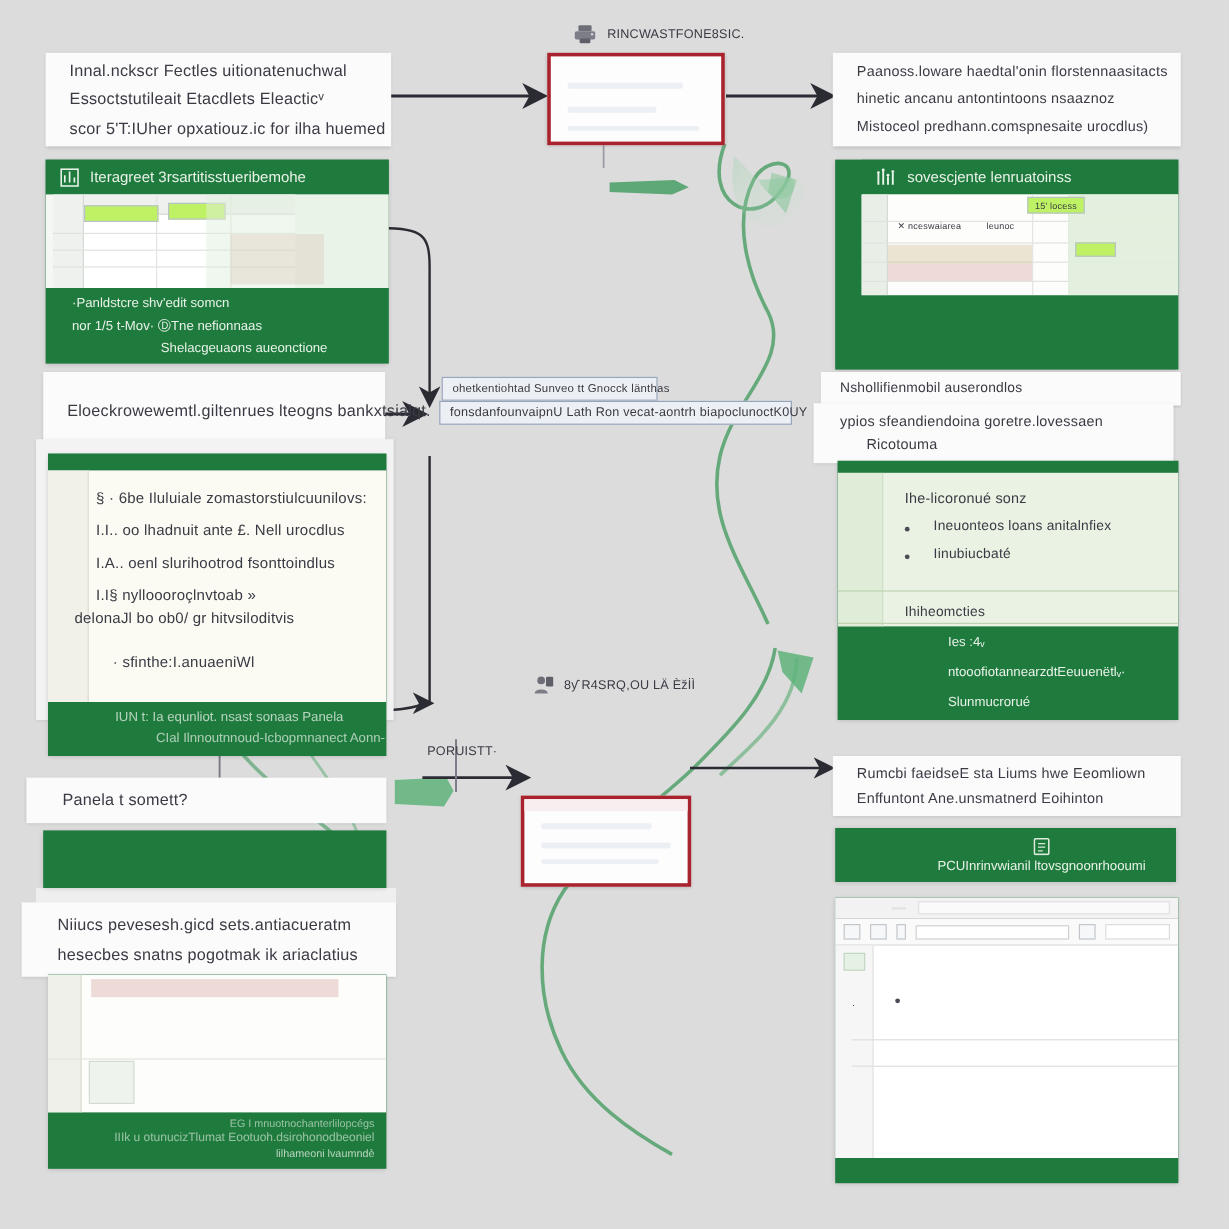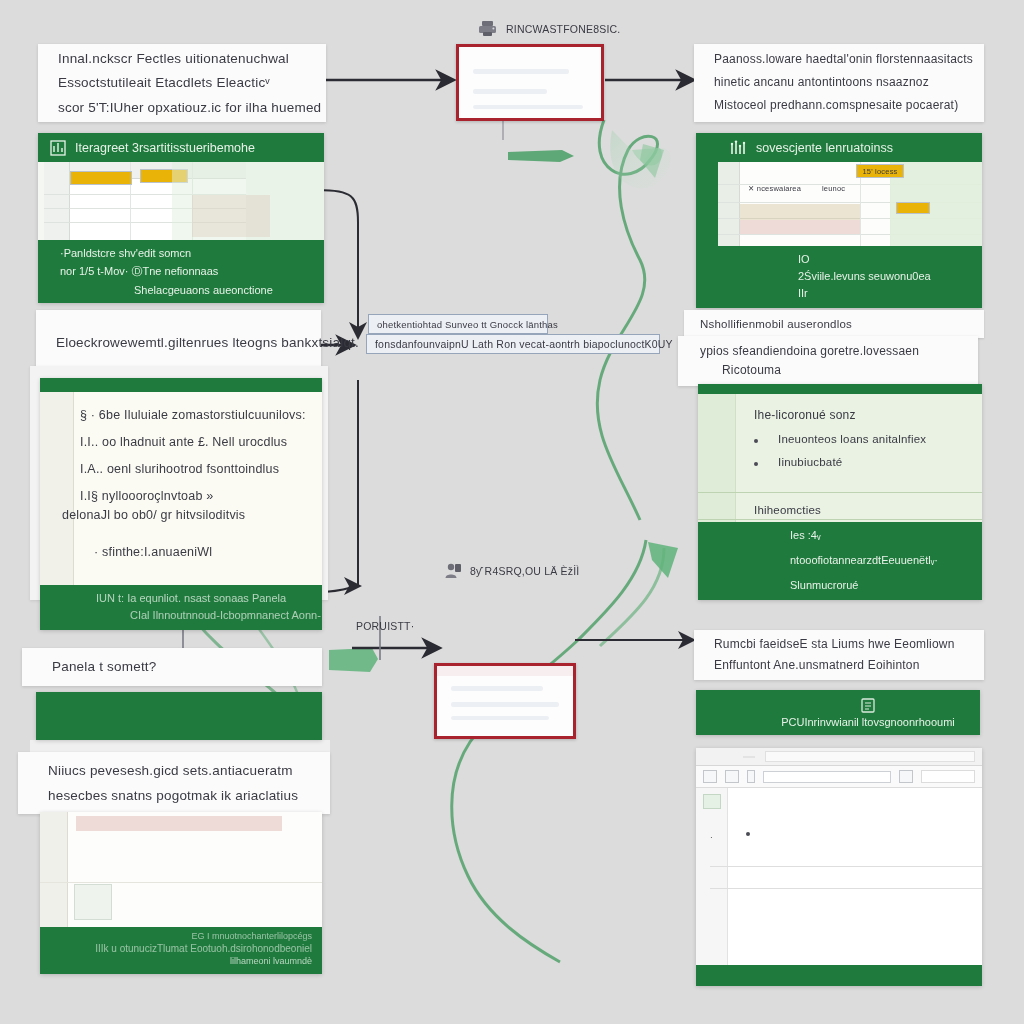--- a/index.html
+++ b/index.html
@@ -54,21 +54,21 @@
 
   
   .sheet { position: absolute; inset: 0; background: #ffffff; }
   .sheet .rowline { position: absolute; left: 0; right: 0; height: 1px; background: #dfe3df; }
   .sheet .colline { position: absolute; top: 0; bottom: 0; width: 1px; background: #e2e6e2; }
   .sheet .gutter { position: absolute; top:0; bottom:0; left:0; width: 26px; background: #eef1ee; border-right: 1px solid #d6dad6; }
   .sheet .hdrrow { position: absolute; left: 26px; right: 0; top: 0; height: 17px; background: #eef1ee; border-bottom: 1px solid #d6dad6; }
   .tint-beige { position:absolute; background: rgba(205,186,145,.38); }
   .tint-rose  { position:absolute; background: rgba(208,150,145,.34); }
   .tint-mint  { position:absolute; background: rgba(225,238,220,.9); }
-  .cellbox { position:absolute; background:#eab308; border:1px solid #b9c2cc; }
+  .cellbox { position:absolute; background:#bef264; border:1px solid #b9c2cc; }
 
   
   .docbox {
     background: #fdfdfd;
     border: 3px solid #a8232e;
     box-shadow: 0 1px 3px rgba(0,0,0,.2);
     position: relative;
   }
   .docbox .stripe { position:absolute; height: 5px; background: #eceff3; border-radius: 2px; }
   .badge-row { display: flex; align-items: center; gap: 8px; }
@@ -168,21 +168,21 @@
   </div>
   <div class="abs docbox" style="left:456px; top:44px; width:148px; height:77px;">
     <div class="stripe" style="left:14px; top:22px; width:96px;"></div>
     <div class="stripe" style="left:14px; top:42px; width:74px;"></div>
     <div class="stripe" style="left:14px; top:58px; width:110px; height:4px;"></div>
   </div>
 
   <div class="abs callout" style="left:694px; top:44px; width:290px; height:78px;">
     <div class="line blur" style="font-size:12px;">Paanoss.loware haedtal'onin florstennaasitacts</div>
     <div class="line blur" style="font-size:12px;">hinetic ancanu antontintoons nsaaznoz</div>
-    <div class="line blur" style="font-size:12px;">Mistoceol predhann.comspnesaite pocaerat)</div>
+    <div class="line blur" style="font-size:12px;">Mistoceol predhann.comspnesaite urocdlus)</div>
   </div>
 
   <div class="abs card" style="left:38px; top:133px; width:286px; height:170px;">
     <div class="card-head">
       <svg width="16" height="16" viewBox="0 0 16 16">
         <rect x="1" y="1" width="14" height="14" fill="none" stroke="#eaf4ea" stroke-width="1.3"></rect>
         <path d="M4 12 L4 6 M8 12 L8 3 M12 12 L12 8" stroke="#eaf4ea" stroke-width="1.4"></path>
       </svg>
       <span class="title blur-w">Iteragreet 3rsartitisstueribemohe</span>
     </div>
@@ -232,25 +232,20 @@
         <div class="tint-rose" style="left:22px; top:58px; width:120px; height:14px;"></div>
         <div class="tint-mint" style="left:172px; top:0; right:0; bottom:0;"></div>
         <div class="cellbox" style="left:138px; top:2px; width:48px; height:14px; display:flex; align-items:center; justify-content:center;">
           <span class="blur" style="font-size:7.5px;">15' locess</span>
         </div>
         <div class="cellbox" style="left:178px; top:40px; width:34px; height:12px;"></div>
         <div class="abs blur" style="left:30px; top:22px; font-size:7.5px;">✕ nceswaiarea</div>
         <div class="abs blur" style="left:104px; top:22px; font-size:7.5px;">leunoc</div>
       </div>
     </div>
-    <div class="card-foot" style="padding-left:80px;">
-      <div class="fline blur-w">IO</div>
-      <div class="fline blur-w">2Śviile.levuns seuwonu0ea</div>
-      <div class="fline blur-w">IIr</div>
-    </div>
   </div>
 
   <div class="abs callout" style="left:36px; top:310px; width:285px; height:66px; justify-content:center;">
     <div class="line blur">Eloeckrowewemtl.giltenrues lteogns bankxtsialqt.</div>
   </div>
 
   <div class="abs conn-label" style="left:368px; top:314px; width:180px;">
     <span class="blur" style="font-size:9.5px;">ohetkentiohtad Sunveo tt Gnocck länthas</span>
   </div>
   <div class="abs conn-label" style="left:366px; top:334px; width:294px;">

